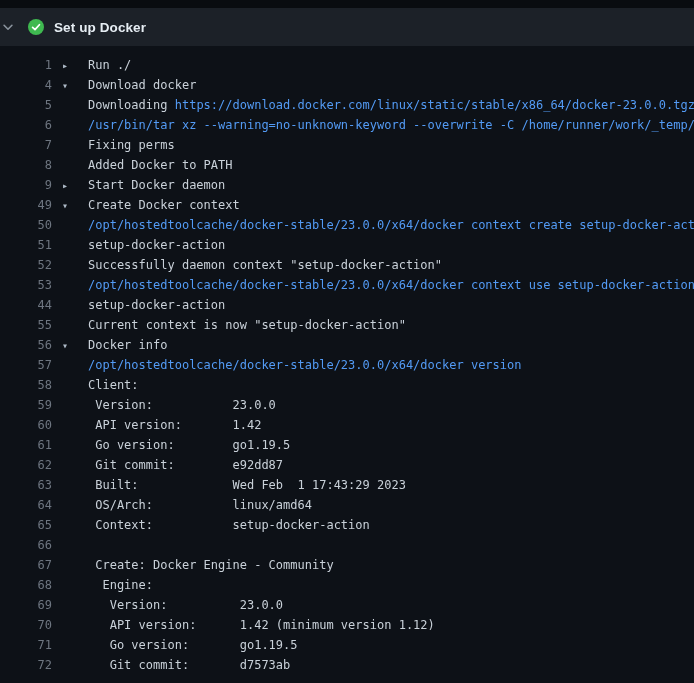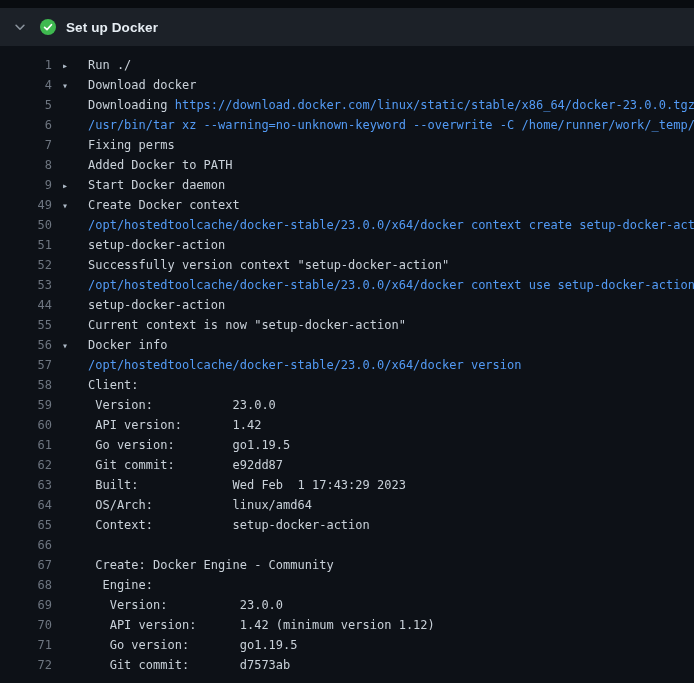--- a/index.html
+++ b/index.html
@@ -11,21 +11,21 @@
   }
   .top-strip {
     height: 8px;
     background: #090c10;
   }
   .step-header {
     height: 38px;
     background: #1c2128;
     display: flex;
     align-items: center;
-    padding: 0 12px;
+    padding: 0 0;
     cursor: pointer;
   }
   .chev-wrap {
     width: 16px; height: 16px;
     display: flex; align-items: center; justify-content: center;
     color: #8b949e;
     flex: 0 0 16px;
   }
   .status-wrap {
     width: 16px; height: 16px;
@@ -102,21 +102,21 @@
     <div class="log-row"><span class="ln">1</span><span class="arrow">▸</span><span class="content"><span class="seg-plain">Run ./</span></span></div>
     <div class="log-row"><span class="ln">4</span><span class="arrow">▾</span><span class="content"><span class="seg-plain">Download docker</span></span></div>
     <div class="log-row"><span class="ln">5</span><span class="arrow"></span><span class="content"><span class="seg-plain">Downloading </span><span class="seg-link">https://download.docker.com/linux/static/stable/x86_64/docker-23.0.0.tgz</span></span></div>
     <div class="log-row"><span class="ln">6</span><span class="arrow"></span><span class="content"><span class="seg-cmd">/usr/bin/tar xz --warning=no-unknown-keyword --overwrite -C /home/runner/work/_temp/8c935</span></span></div>
     <div class="log-row"><span class="ln">7</span><span class="arrow"></span><span class="content"><span class="seg-plain">Fixing perms</span></span></div>
     <div class="log-row"><span class="ln">8</span><span class="arrow"></span><span class="content"><span class="seg-plain">Added Docker to PATH</span></span></div>
     <div class="log-row"><span class="ln">9</span><span class="arrow">▸</span><span class="content"><span class="seg-plain">Start Docker daemon</span></span></div>
     <div class="log-row"><span class="ln">49</span><span class="arrow">▾</span><span class="content"><span class="seg-plain">Create Docker context</span></span></div>
     <div class="log-row"><span class="ln">50</span><span class="arrow"></span><span class="content"><span class="seg-cmd">/opt/hostedtoolcache/docker-stable/23.0.0/x64/docker context create setup-docker-action</span></span></div>
     <div class="log-row"><span class="ln">51</span><span class="arrow"></span><span class="content"><span class="seg-plain">setup-docker-action</span></span></div>
-    <div class="log-row"><span class="ln">52</span><span class="arrow"></span><span class="content"><span class="seg-plain">Successfully version context "setup-docker-action"</span></span></div>
+    <div class="log-row"><span class="ln">52</span><span class="arrow"></span><span class="content"><span class="seg-plain">Successfully daemon context "setup-docker-action"</span></span></div>
     <div class="log-row"><span class="ln">53</span><span class="arrow"></span><span class="content"><span class="seg-cmd">/opt/hostedtoolcache/docker-stable/23.0.0/x64/docker context use setup-docker-action</span></span></div>
     <div class="log-row"><span class="ln">44</span><span class="arrow"></span><span class="content"><span class="seg-plain">setup-docker-action</span></span></div>
     <div class="log-row"><span class="ln">55</span><span class="arrow"></span><span class="content"><span class="seg-plain">Current context is now "setup-docker-action"</span></span></div>
     <div class="log-row"><span class="ln">56</span><span class="arrow">▾</span><span class="content"><span class="seg-plain">Docker info</span></span></div>
     <div class="log-row"><span class="ln">57</span><span class="arrow"></span><span class="content"><span class="seg-cmd">/opt/hostedtoolcache/docker-stable/23.0.0/x64/docker version</span></span></div>
     <div class="log-row"><span class="ln">58</span><span class="arrow"></span><span class="content"><span class="seg-plain">Client:</span></span></div>
     <div class="log-row"><span class="ln">59</span><span class="arrow"></span><span class="content"><span class="seg-plain"> Version:           23.0.0</span></span></div>
     <div class="log-row"><span class="ln">60</span><span class="arrow"></span><span class="content"><span class="seg-plain"> API version:       1.42</span></span></div>
     <div class="log-row"><span class="ln">61</span><span class="arrow"></span><span class="content"><span class="seg-plain"> Go version:        go1.19.5</span></span></div>
     <div class="log-row"><span class="ln">62</span><span class="arrow"></span><span class="content"><span class="seg-plain"> Git commit:        e92dd87</span></span></div>

